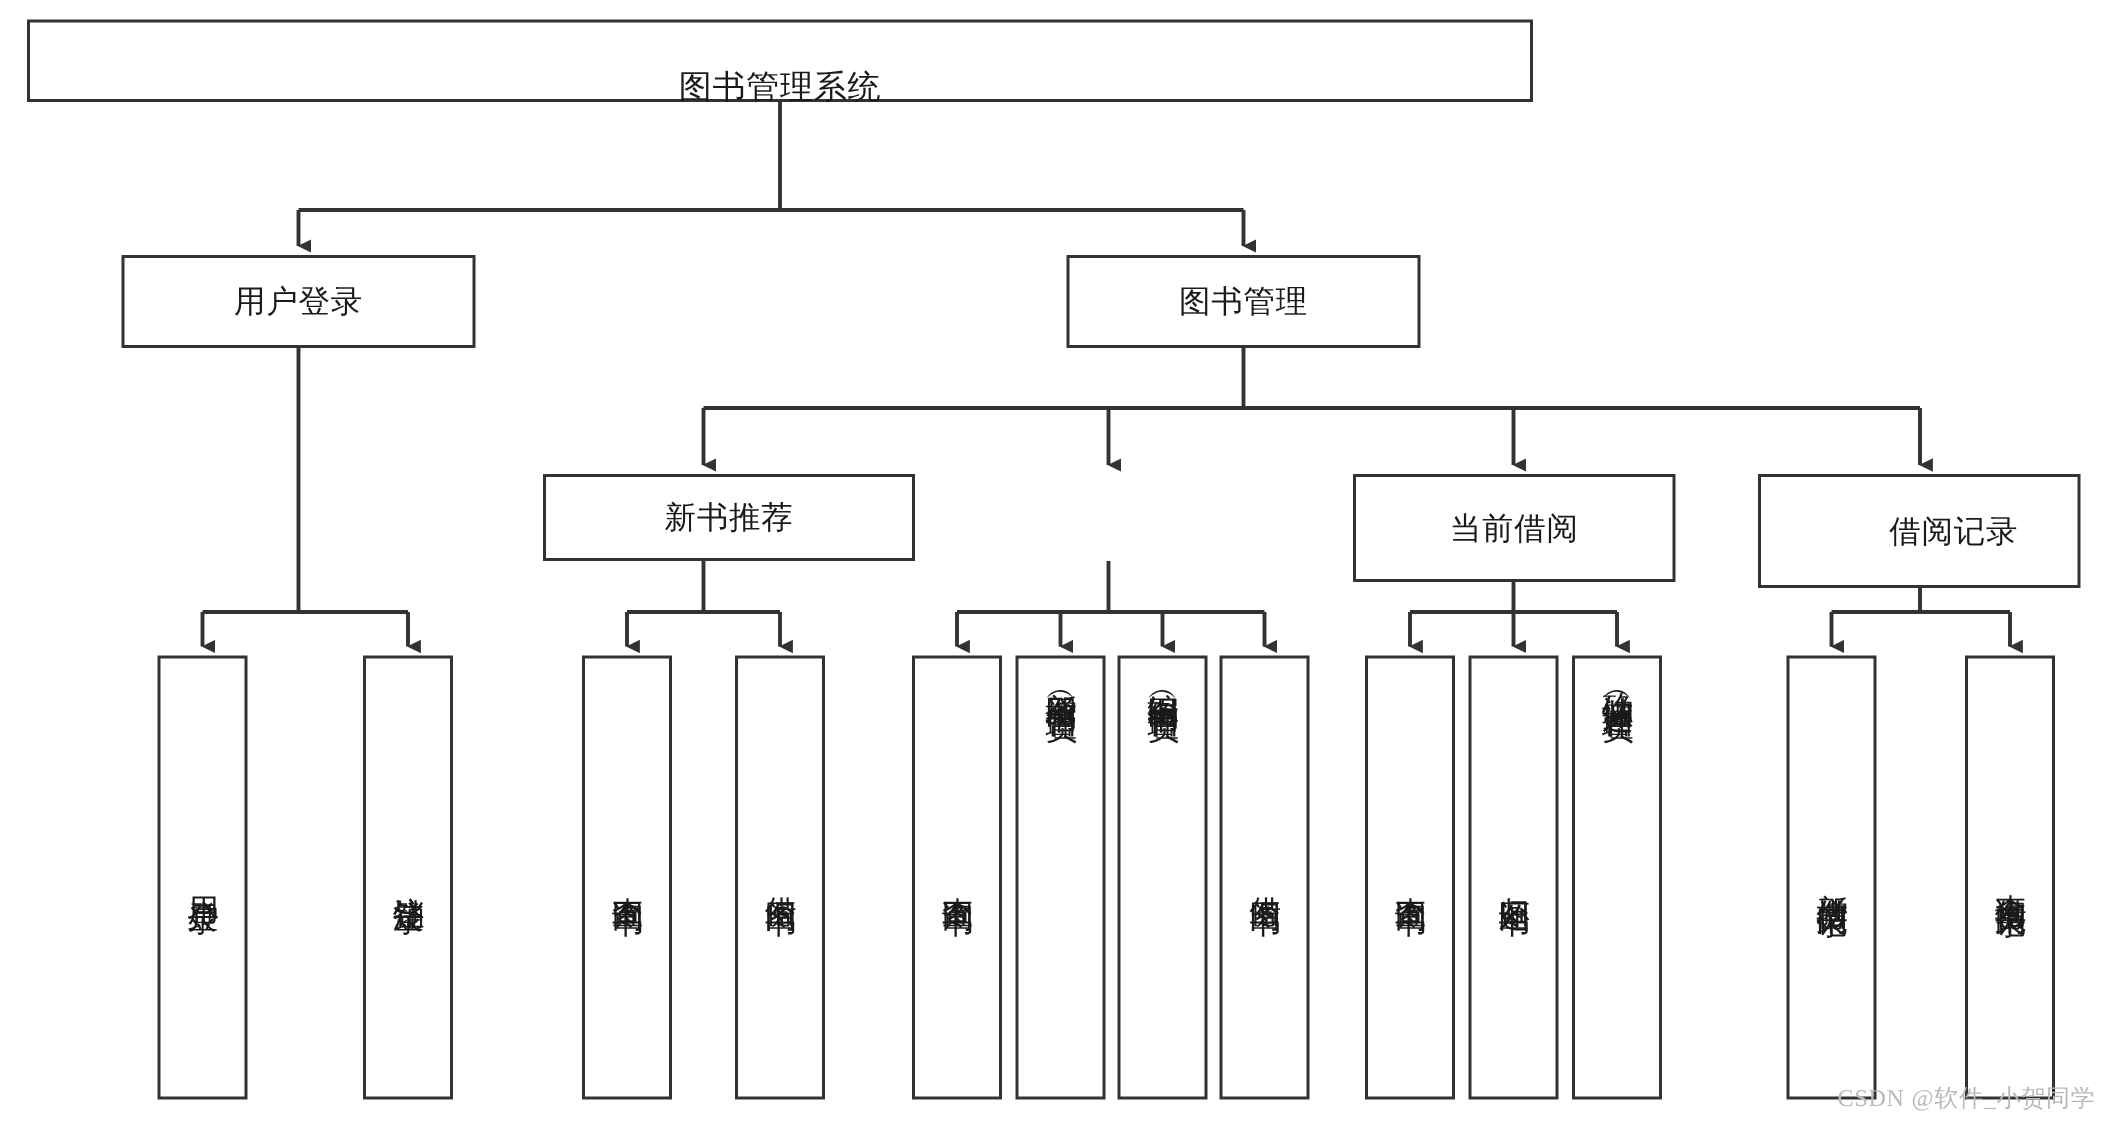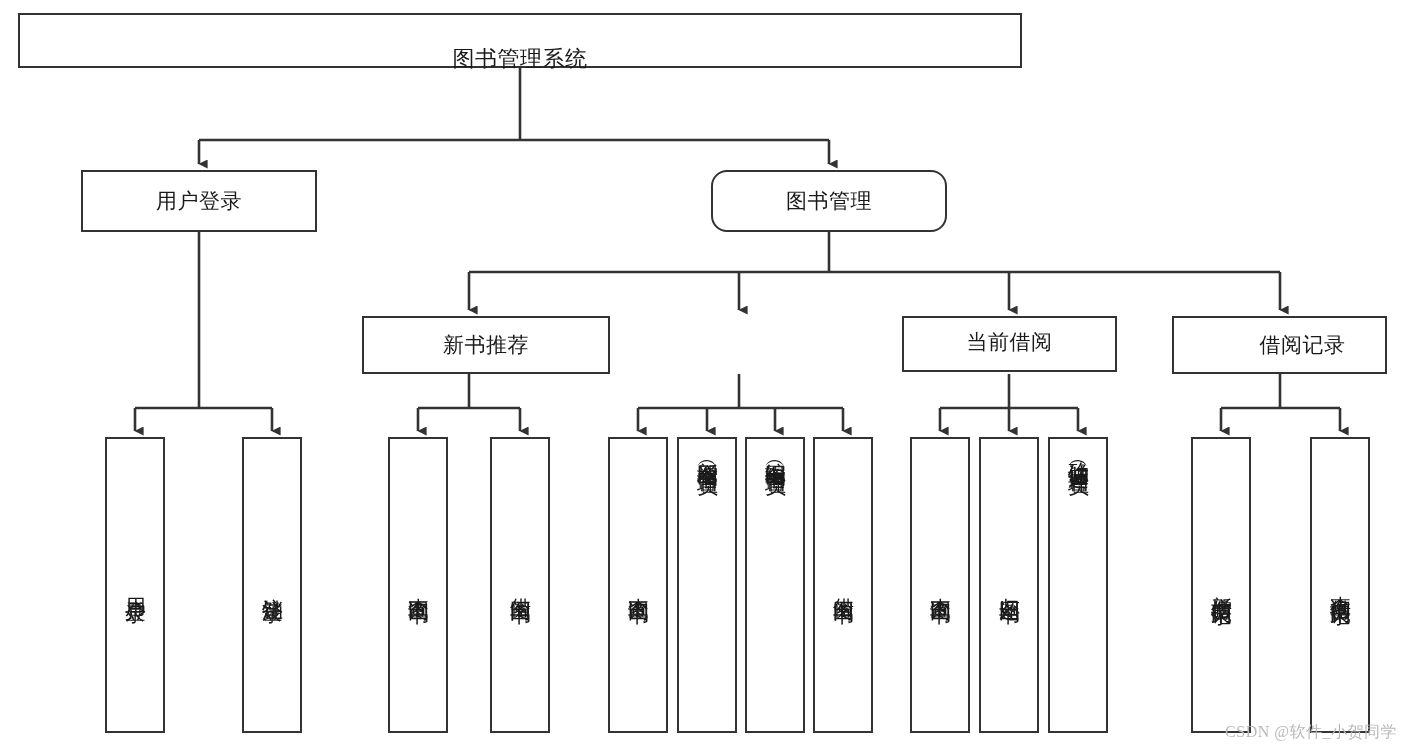--- a/index.html
+++ b/index.html
@@ -136,31 +136,31 @@
     </g>
   </svg>
 
   <div class="node root horizontal" style="left:18px; top:13px; width:1004px; height:55px;">
     <span class="node-label">图书管理系统</span>
   </div>
 
   <div class="node horizontal" style="left:81px; top:170px; width:236px; height:62px;">
     <span class="node-label">用户登录</span>
   </div>
-  <div class="node horizontal" style="left:711px; top:170px; width:236px; height:62px;border-radius:16px;">
+  <div class="node horizontal" style="left:711px; top:170px; width:236px; height:62px;">
     <span class="node-label">图书管理</span>
   </div>
 
   <div class="node horizontal" style="left:362px; top:316px; width:248px; height:58px;">
     <span class="node-label">新书推荐</span>
   </div>
-  <div class="node horizontal" style="left:902px; top:316px; width:215px; height:56px;font-family:Liberation Mono, monospace;">
+  <div class="node horizontal" style="left:902px; top:316px; width:215px; height:72px;">
     <span class="node-label">当前借阅</span>
   </div>
-  <div class="node horizontal" style="left:1172px; top:316px; width:215px; height:58px;padding-left:46px;">
+  <div class="node horizontal" style="left:1172px; top:316px; width:215px; height:76px;padding-left:46px;">
     <span class="node-label">借阅记录</span>
   </div>
 
   <div class="node vertical centered" style="left:105px; top:437px; width:60px; height:296px;">
     <span class="node-label">用户登录</span>
   </div>
   <div class="node vertical centered" style="left:242px; top:437px; width:60px; height:296px;">
     <span class="node-label">注销登录</span>
   </div>
 

